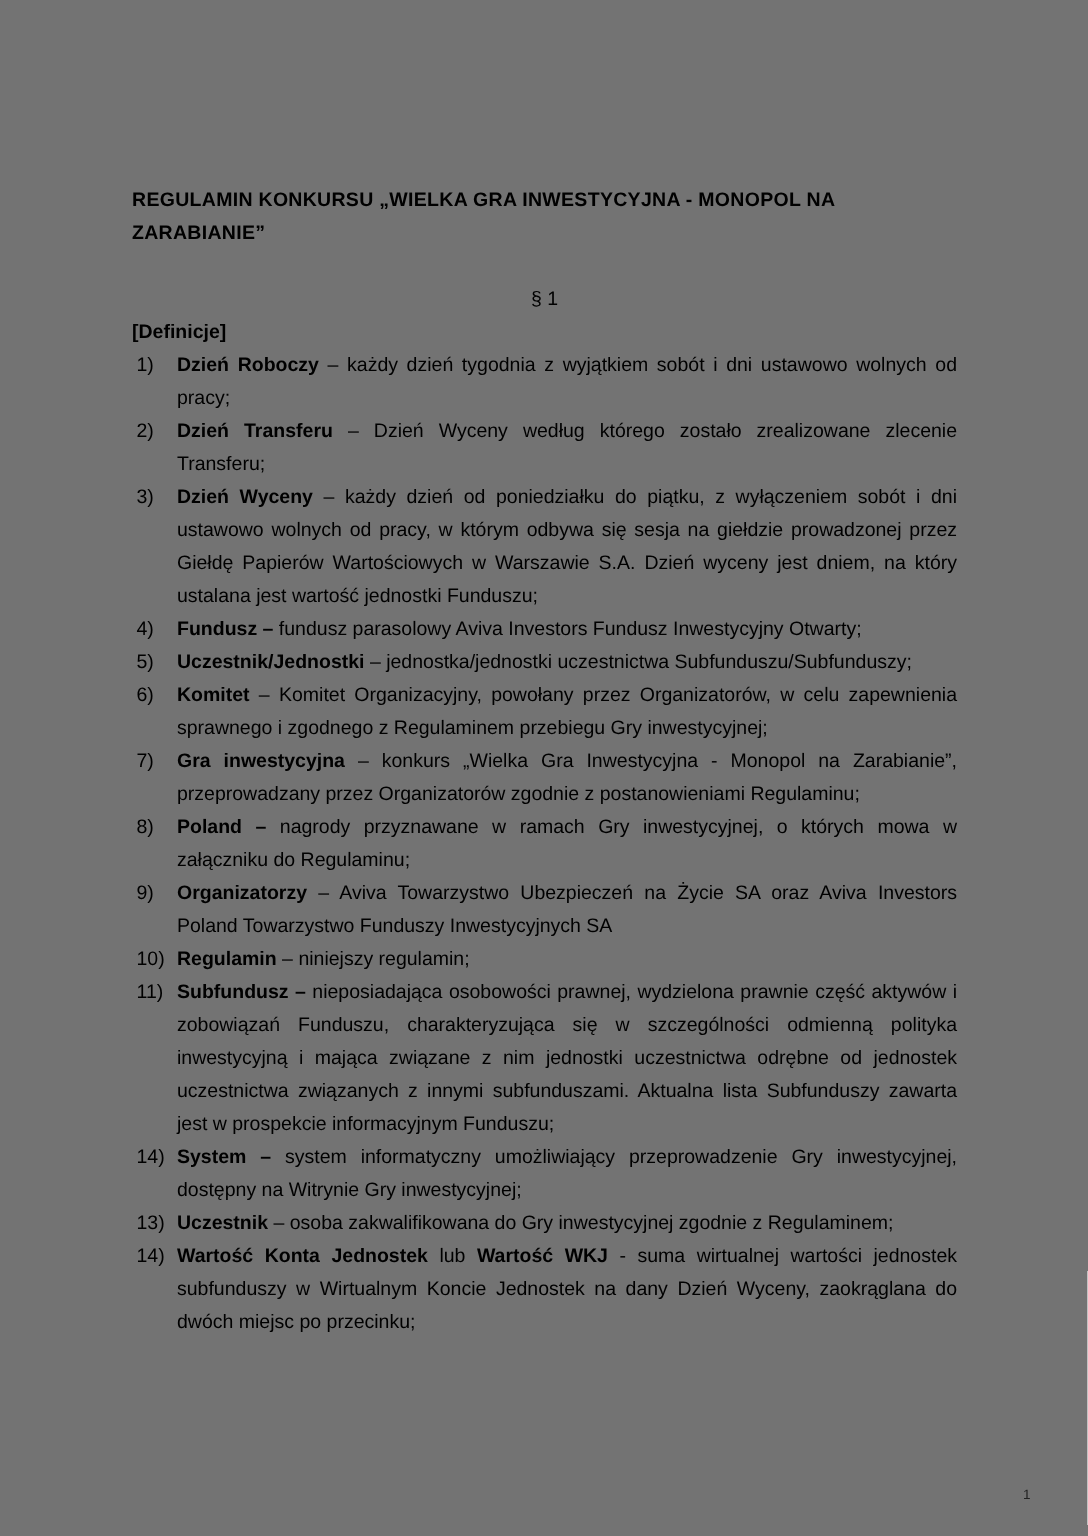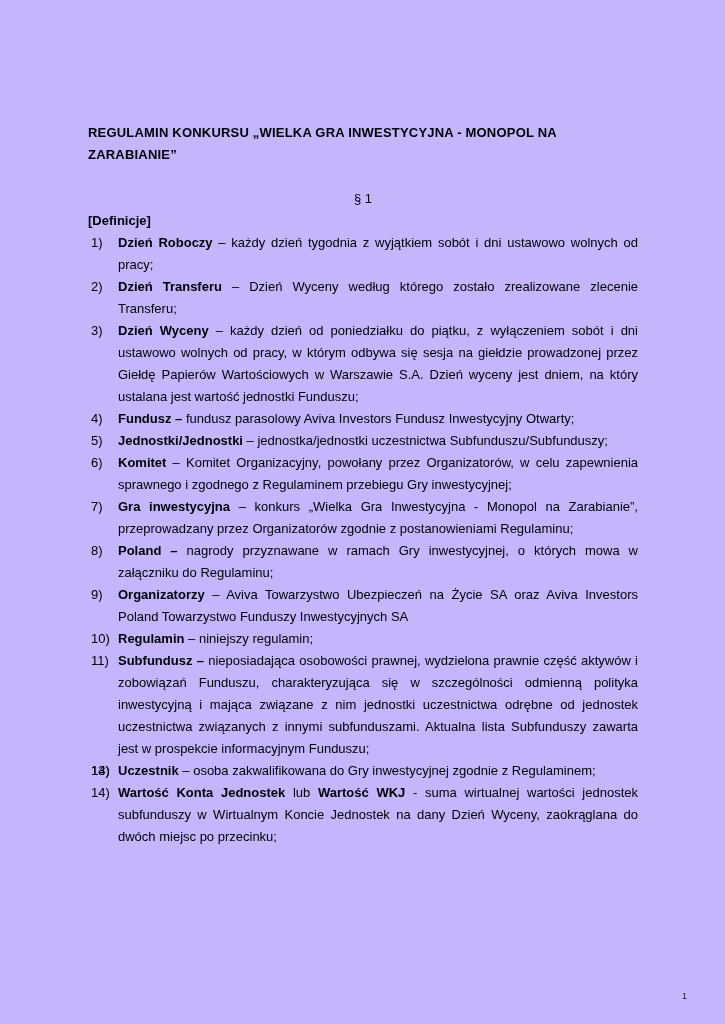--- a/index.html
+++ b/index.html
@@ -1,20 +1,20 @@
 <!DOCTYPE html>
 <html><head>
 <meta charset="utf-8">
 <style>
   html, body { margin: 0; padding: 0; background: #ffffff; }
   .page {
     position: relative;
     width: 725px;
     height: 1024px;
-    background: #c4b5fd;
+    background: #737373;
     font-family: "Liberation Sans", "DejaVu Sans", sans-serif;
     font-size: 13px;
     line-height: 22px;
     color: #000000;
     overflow: hidden;
     margin: 0 auto;
   }
   .content {
     position: absolute;
     left: 88px;
@@ -70,26 +70,26 @@
 <div class="page">
   <div class="content">
     <h1 class="title">REGULAMIN KONKURSU „WIELKA GRA INWESTYCYJNA - MONOPOL NA ZARABIANIE”</h1>
     <div class="section-number">§ 1</div>
     <div class="section-heading">[Definicje]</div>
     <ol class="definitions" id="definitions-list">
         <li class="def-item"><span class="def-num">1)</span><span class="def-text"><b>Dzień Roboczy</b><span> – każdy dzień tygodnia z wyjątkiem sobót i dni ustawowo wolnych od pracy;</span></span></li>
         <li class="def-item"><span class="def-num">2)</span><span class="def-text"><b>Dzień Transferu</b><span> – Dzień Wyceny według którego zostało zrealizowane zlecenie Transferu;</span></span></li>
         <li class="def-item"><span class="def-num">3)</span><span class="def-text"><b>Dzień Wyceny</b><span> – każdy dzień od poniedziałku do piątku, z wyłączeniem sobót i dni ustawowo wolnych od pracy, w którym odbywa się sesja na giełdzie prowadzonej przez Giełdę Papierów Wartościowych w Warszawie S.A. Dzień wyceny jest dniem, na który ustalana jest wartość jednostki Funduszu;</span></span></li>
         <li class="def-item"><span class="def-num">4)</span><span class="def-text"><b>Fundusz –</b><span> fundusz parasolowy Aviva Investors Fundusz Inwestycyjny Otwarty;</span></span></li>
-        <li class="def-item"><span class="def-num">5)</span><span class="def-text"><b>Jednostki/Jednostki</b><span> – jednostka/jednostki uczestnictwa Subfunduszu/Subfunduszy;</span></span></li>
+        <li class="def-item"><span class="def-num">5)</span><span class="def-text"><b>Uczestnik/Jednostki</b><span> – jednostka/jednostki uczestnictwa Subfunduszu/Subfunduszy;</span></span></li>
         <li class="def-item"><span class="def-num">6)</span><span class="def-text"><b>Komitet</b><span> – Komitet Organizacyjny, powołany przez Organizatorów, w celu zapewnienia sprawnego i zgodnego z Regulaminem przebiegu Gry inwestycyjnej;</span></span></li>
         <li class="def-item"><span class="def-num">7)</span><span class="def-text"><b>Gra inwestycyjna</b><span> – konkurs „Wielka Gra Inwestycyjna - Monopol na Zarabianie”, przeprowadzany przez Organizatorów zgodnie z postanowieniami Regulaminu;</span></span></li>
         <li class="def-item"><span class="def-num">8)</span><span class="def-text"><b>Poland –</b><span> nagrody przyznawane w ramach Gry inwestycyjnej, o których mowa w załączniku do Regulaminu;</span></span></li>
         <li class="def-item"><span class="def-num">9)</span><span class="def-text"><b>Organizatorzy</b><span> – Aviva Towarzystwo Ubezpieczeń na Życie SA oraz Aviva Investors Poland Towarzystwo Funduszy Inwestycyjnych SA</span></span></li>
         <li class="def-item"><span class="def-num">10)</span><span class="def-text"><b>Regulamin</b><span> – niniejszy regulamin;</span></span></li>
         <li class="def-item"><span class="def-num">11)</span><span class="def-text"><b>Subfundusz –</b><span> nieposiadająca osobowości prawnej, wydzielona prawnie część aktywów i zobowiązań Funduszu, charakteryzująca się w szczególności odmienną polityka inwestycyjną i mająca związane z nim jednostki uczestnictwa odrębne od jednostek uczestnictwa związanych z innymi subfunduszami. Aktualna lista Subfunduszy zawarta jest w prospekcie informacyjnym Funduszu;</span></span></li>
-        <li class="def-item"><span class="def-num">14)</span></li>
+        <li class="def-item"><span class="def-num">14)</span><span class="def-text"><b>System –</b><span> system informatyczny umożliwiający przeprowadzenie Gry inwestycyjnej, dostępny na Witrynie Gry inwestycyjnej;</span></span></li>
         <li class="def-item"><span class="def-num">13)</span><span class="def-text"><b>Uczestnik</b><span> – osoba zakwalifikowana do Gry inwestycyjnej zgodnie z Regulaminem;</span></span></li>
         <li class="def-item"><span class="def-num">14)</span><span class="def-text"><b>Wartość Konta Jednostek</b><span> lub </span><b>Wartość WKJ</b><span> - suma wirtualnej wartości jednostek subfunduszy w Wirtualnym Koncie Jednostek na dany Dzień Wyceny, zaokrąglana do dwóch miejsc po przecinku;</span></span></li>
       </ol>
   </div>
   <div class="page-number">1</div>
 </div>
 
 </body></html>

